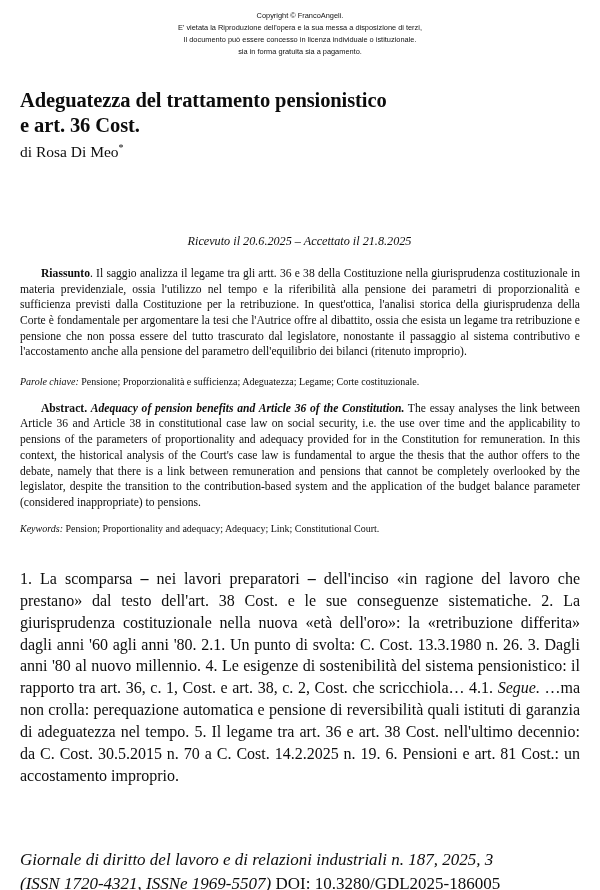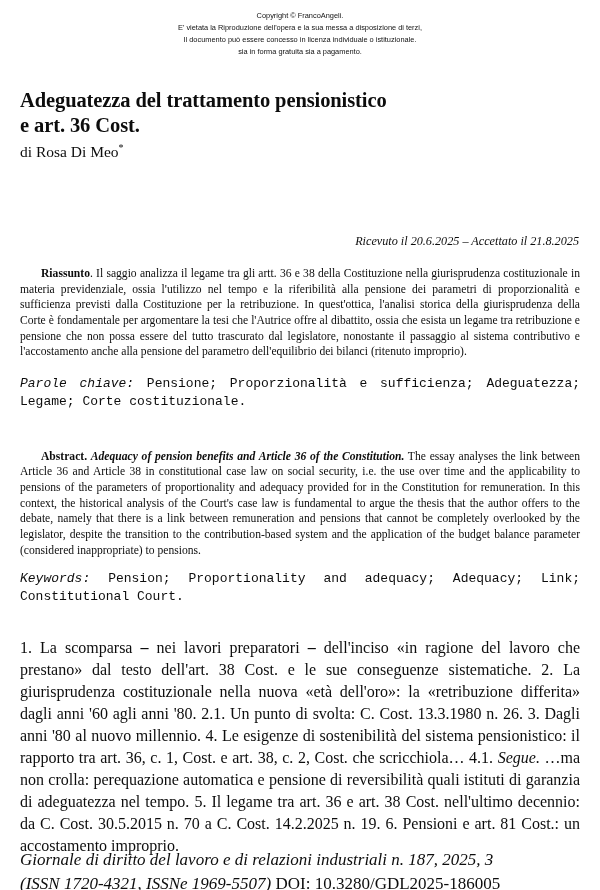--- a/index.html
+++ b/index.html
@@ -54,49 +54,48 @@
     line-height: 1.2;
   }
   .byline .star {
     font-size: 10px;
     vertical-align: super;
     line-height: 0;
   }
 
   
   .dates {
-    text-align: right;
+    text-align: center;
     font-style: italic;
     font-size: 12.2px;
     margin-top: 72px;
     margin-right: 1px;
   }
 
   
   .abstract {
     text-align: justify;
     font-size: 11.6px;
     line-height: 1.355;
     margin-top: 17px;
     hyphens: manual;
   }
   .abstract.indent { text-indent: 21px; }
   .abstract b { font-weight: bold; }
   .abstract .bi { font-weight: bold; font-style: italic; }
 
   .keywords {
     text-align: justify;
-    font-size: 13px;
+    font-size: 10px;
     line-height: 1.36;
     margin-top: 15px;
-    font-family: Liberation Mono, monospace;
   }
   .keywords .lbl { font-style: italic; }
 
-  .abstract-en { margin-top: 38px; }
+  .abstract-en { margin-top: 12px; }
   .keywords-en { margin-top: 9px; }
 
   
   .summary {
     text-align: justify;
     font-size: 16px;
     line-height: 1.37;
     margin-top: 32px;
   }
   .summary .dash { font-weight: bold; }

